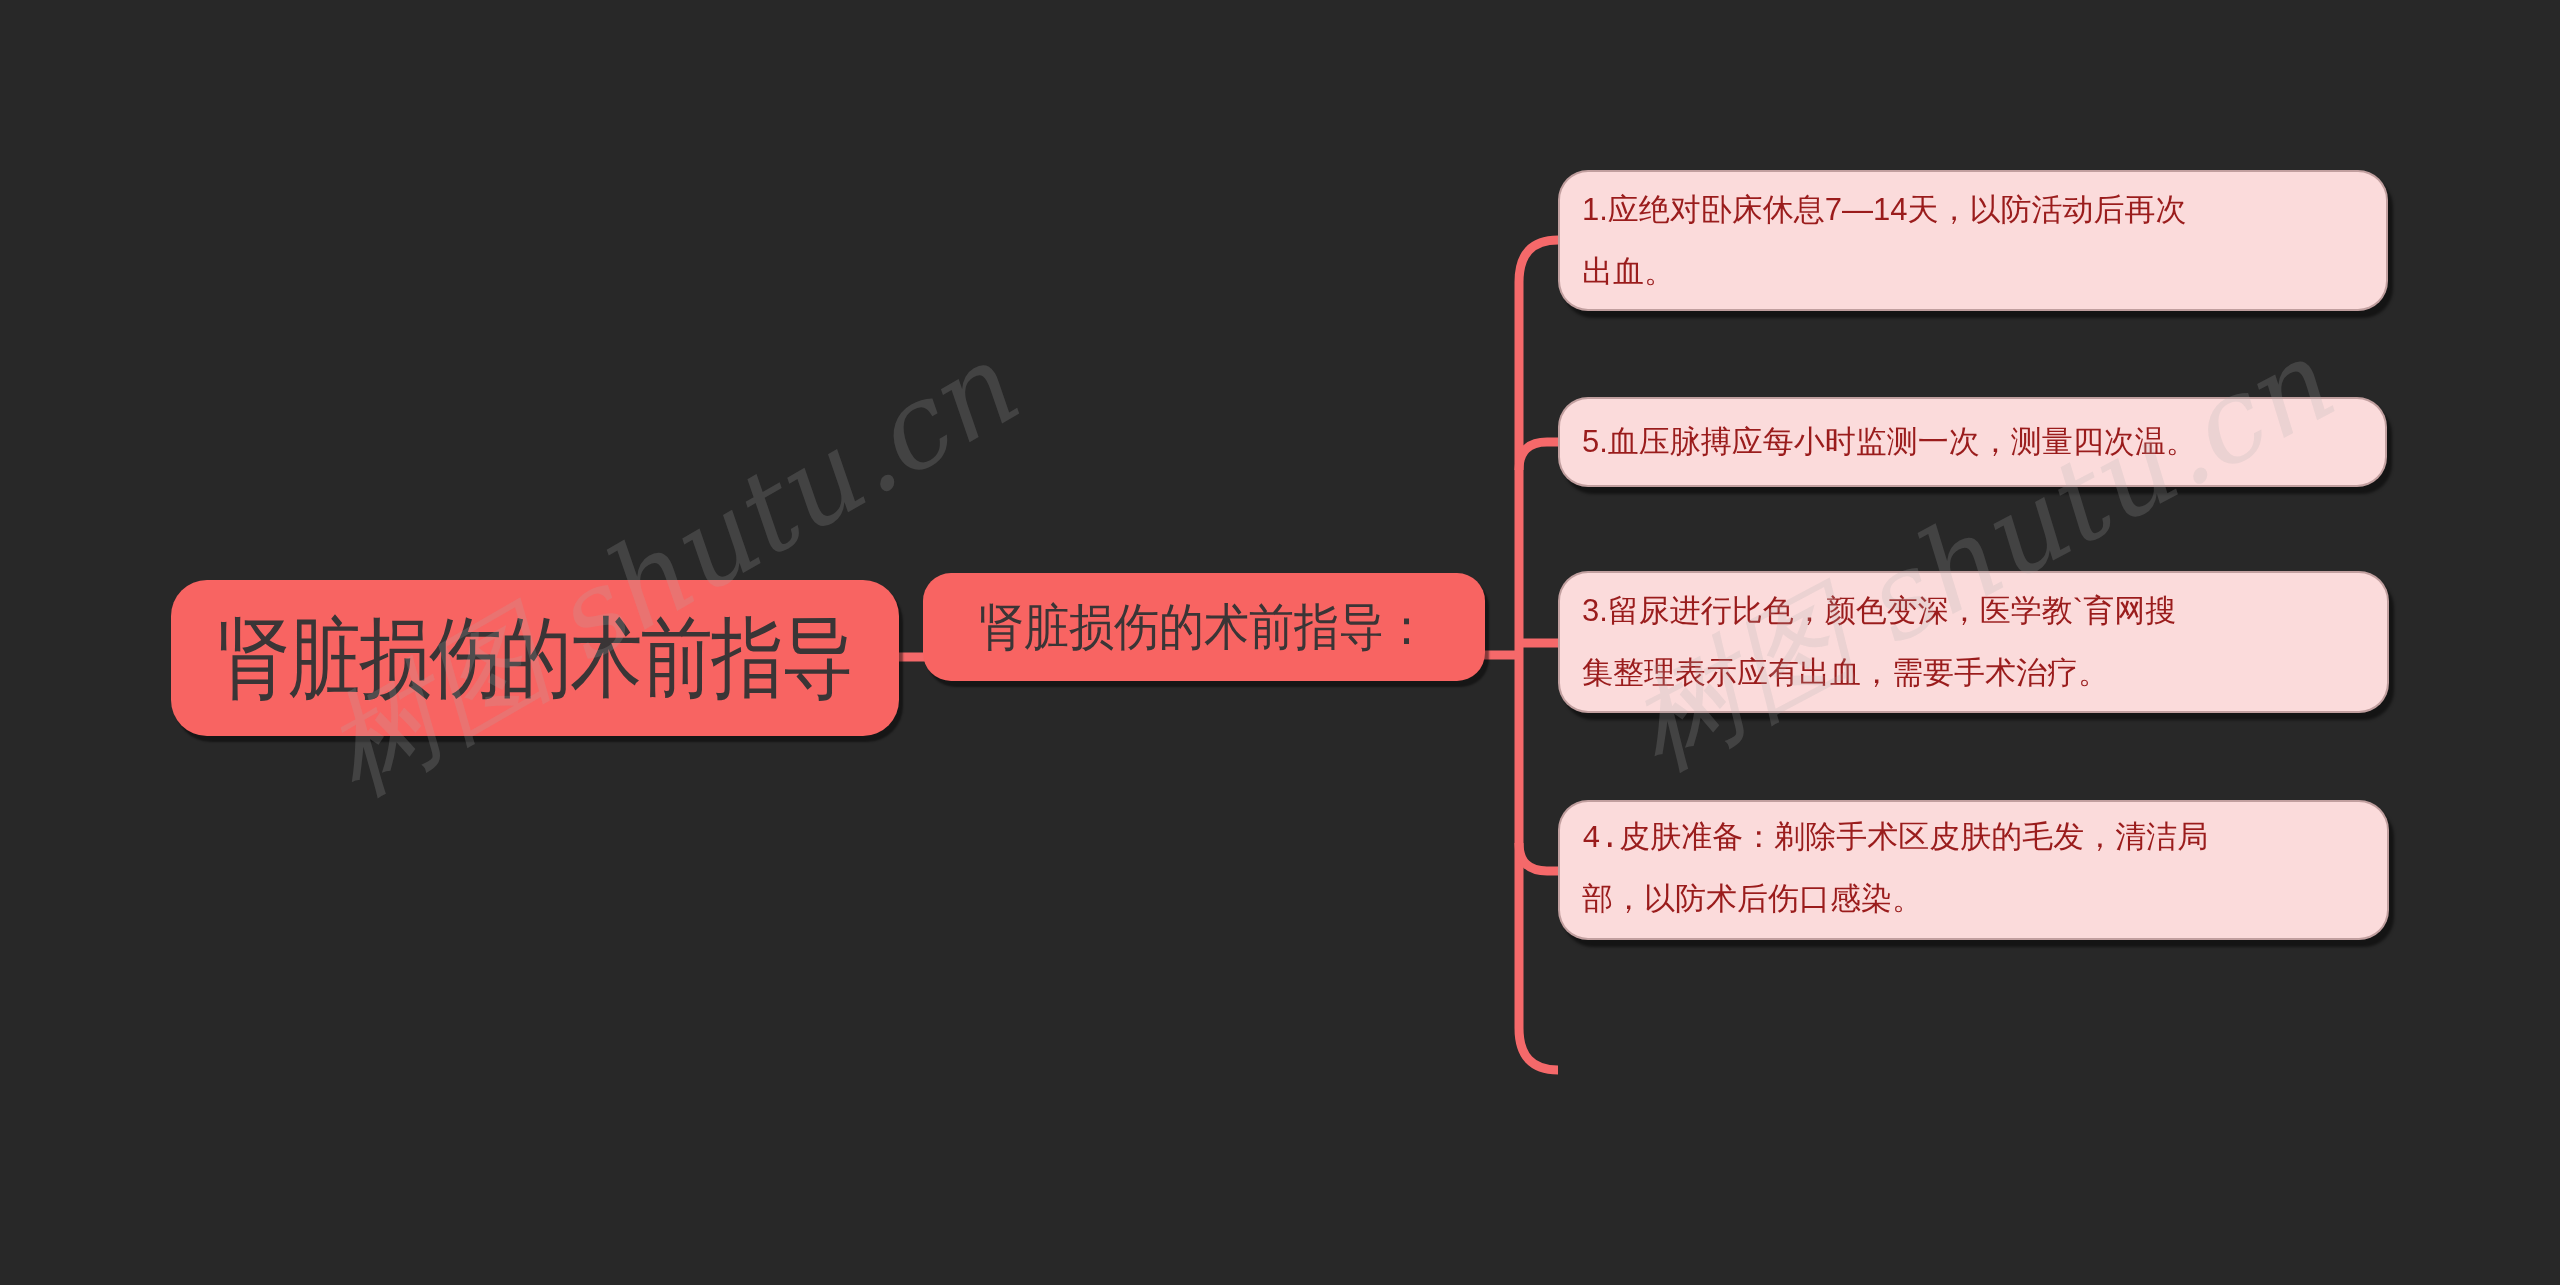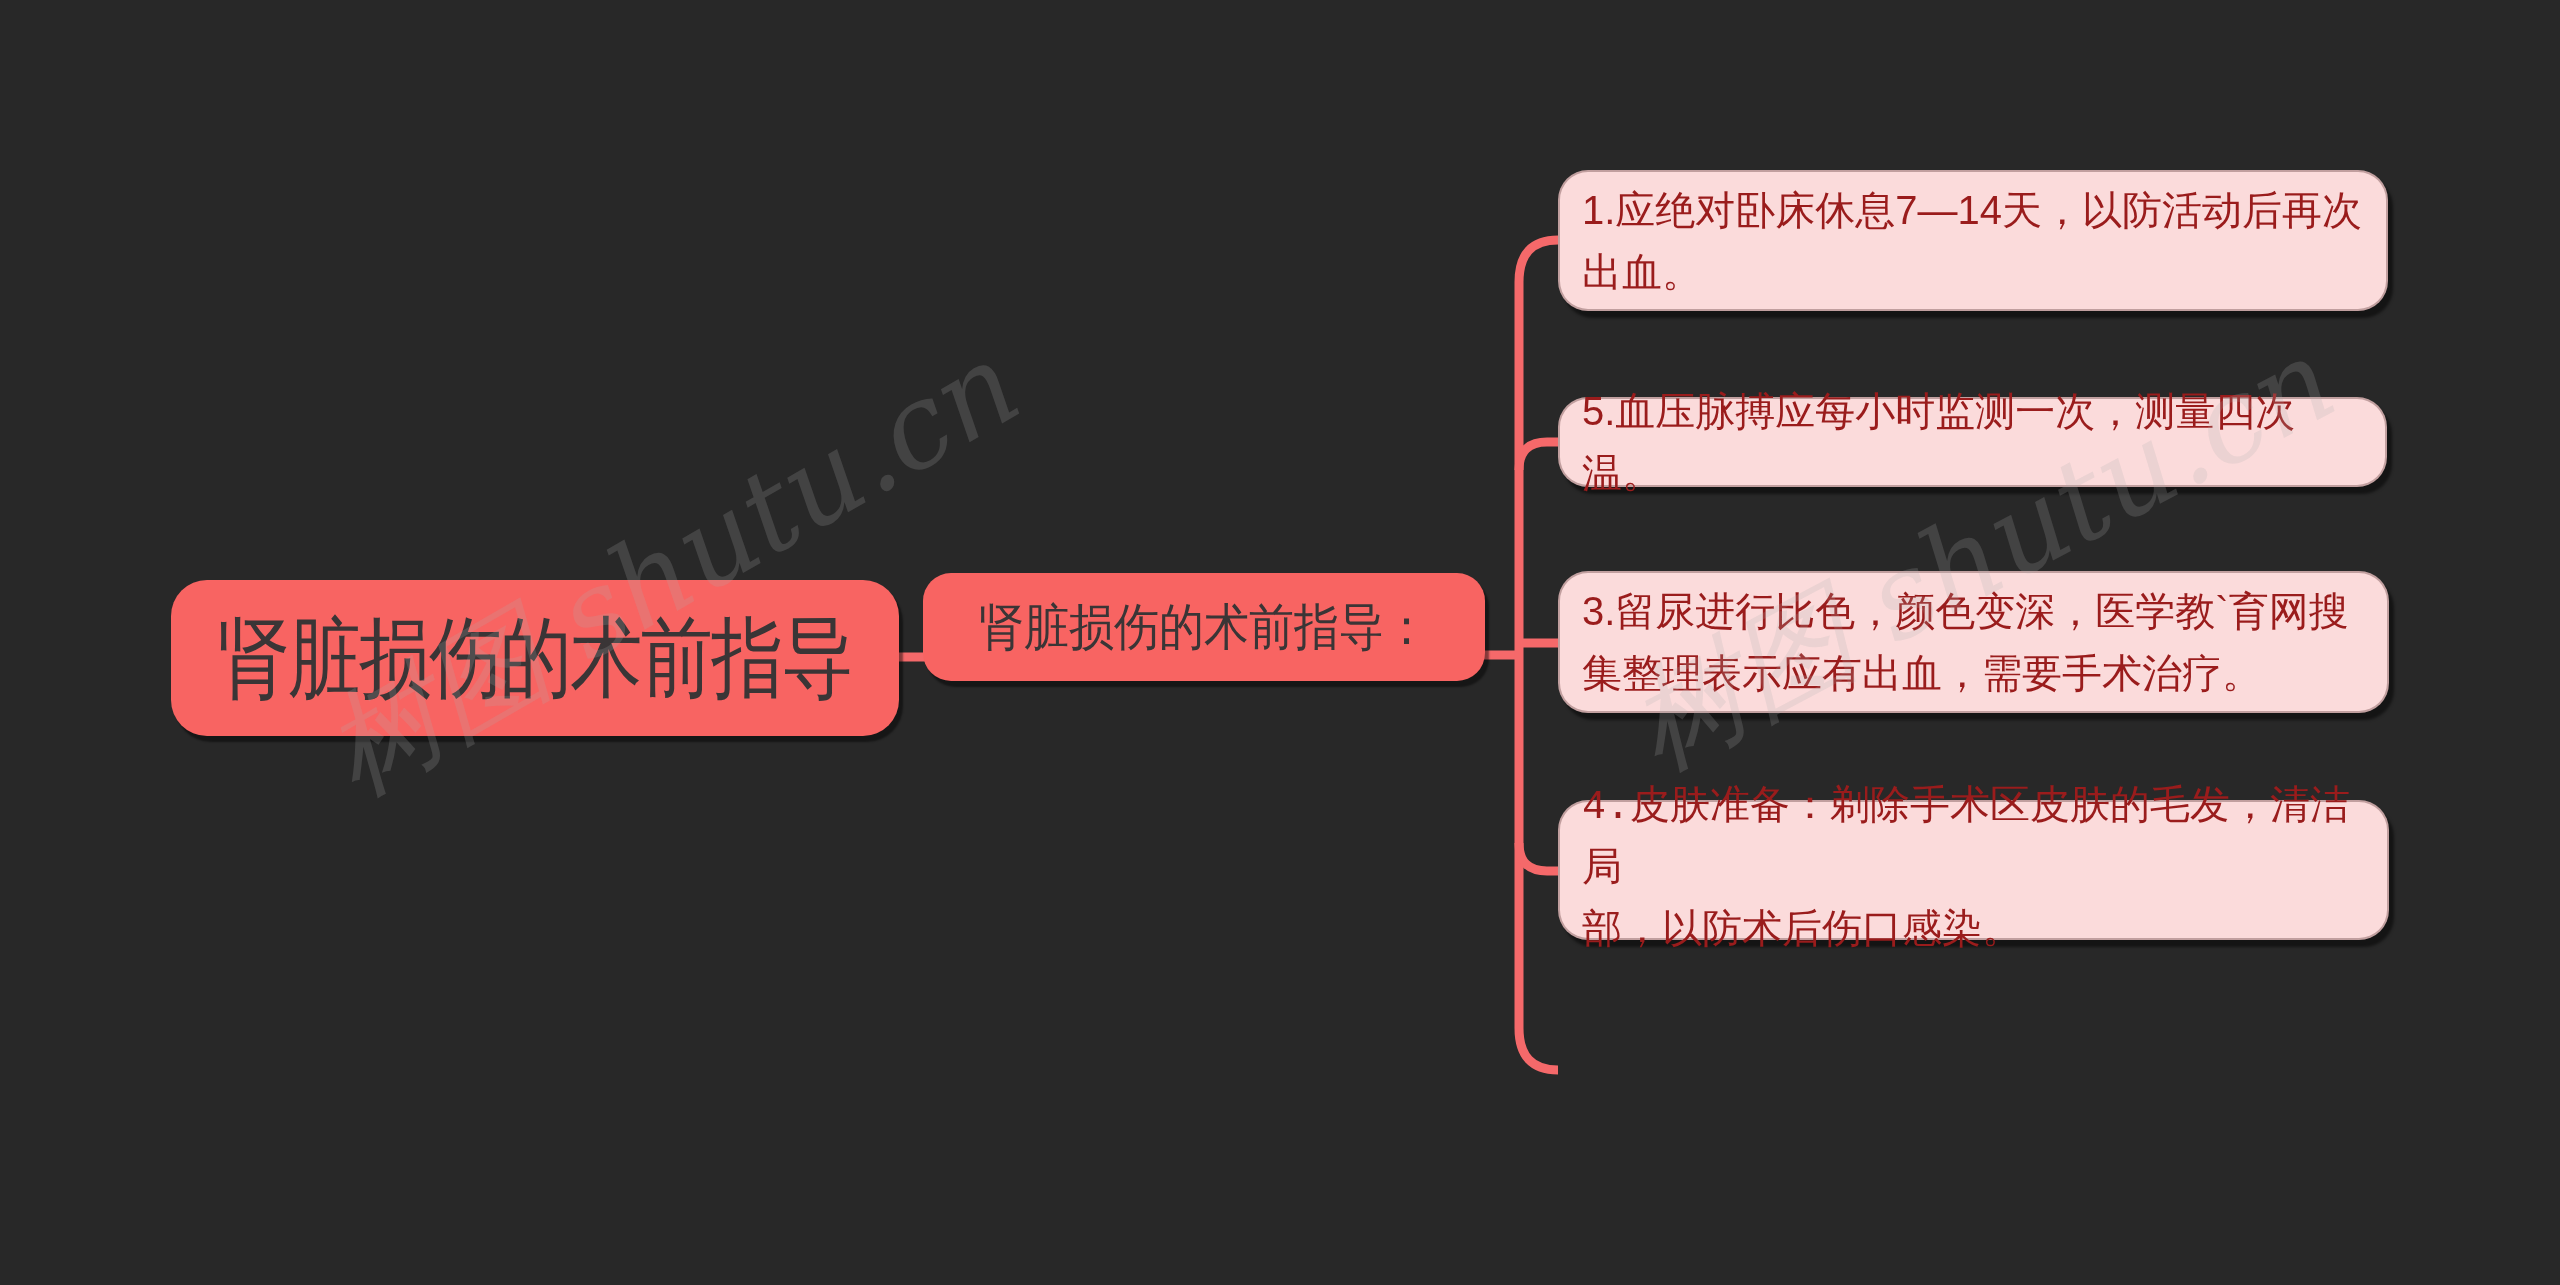--- a/index.html
+++ b/index.html
@@ -62,21 +62,21 @@
     border: 2px solid rgba(60,20,20,0.3);
     border-radius: 30px;
     box-sizing: border-box;
     display: flex;
     align-items: center;
     box-shadow: 5px 7px 3px rgba(0,0,0,0.5);
     color: #9a1c1c;
     padding: 0 22px;
   }
   .leaf .leaf-text {
-    font-size: 40px;
+    font-size: 31px;
     line-height: 62px;
     white-space: pre-line;
     word-break: break-all;
     text-align: left;
   }
   .leaf-1 { left: 1558px; top: 170px;  width: 830px; height: 141px; }
   .leaf-2 { left: 1558px; top: 397px;  width: 829px; height: 90px;  }
   .leaf-3 { left: 1558px; top: 571px;  width: 831px; height: 142px; }
   .leaf-4 { left: 1558px; top: 800px;  width: 831px; height: 140px; font-family: Liberation Mono, monospace; }
   .leaf-5 { left: 1558px; top: 1025px; width: 477px; height: 90px;  }

